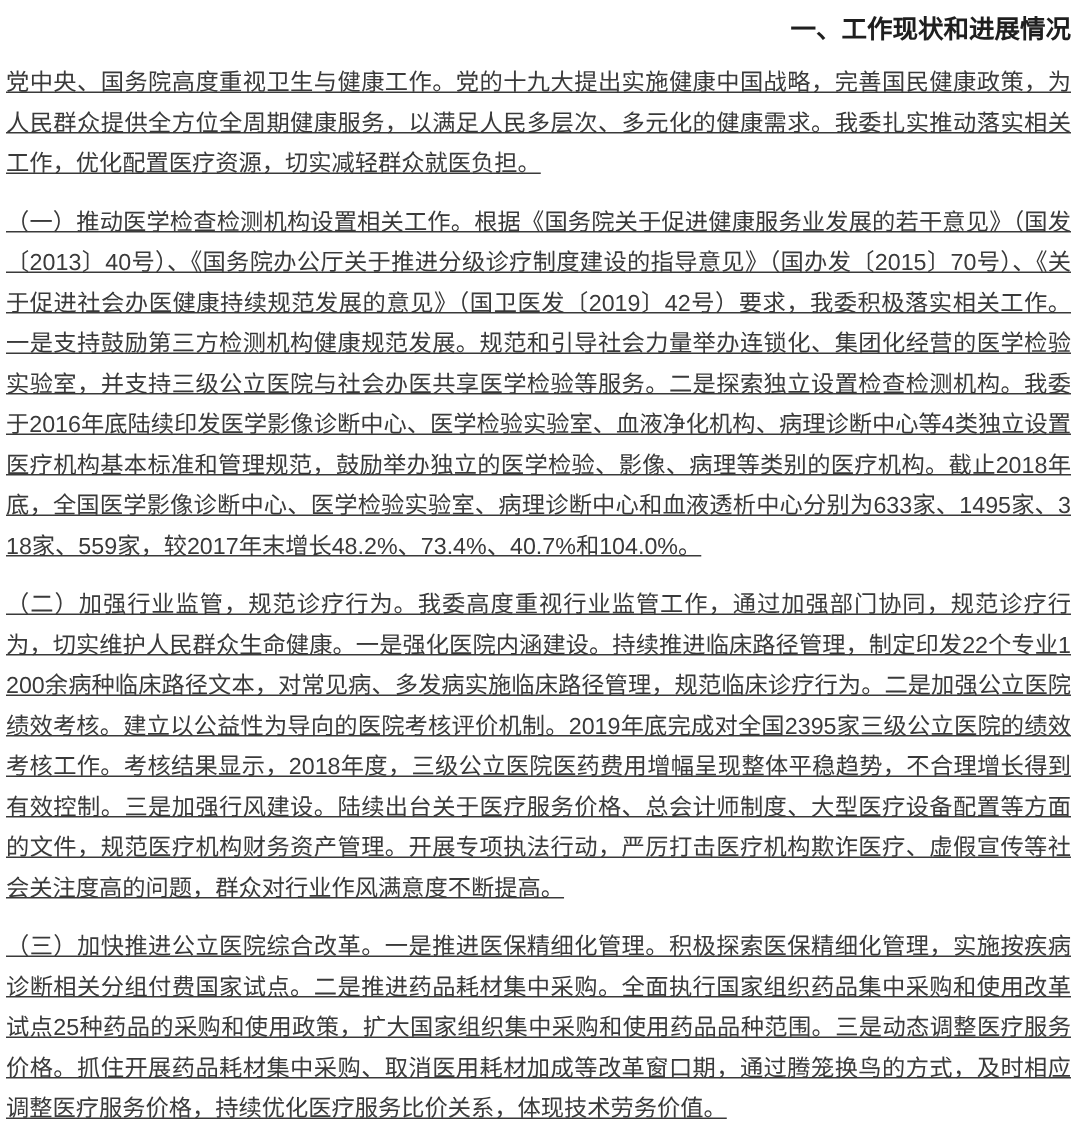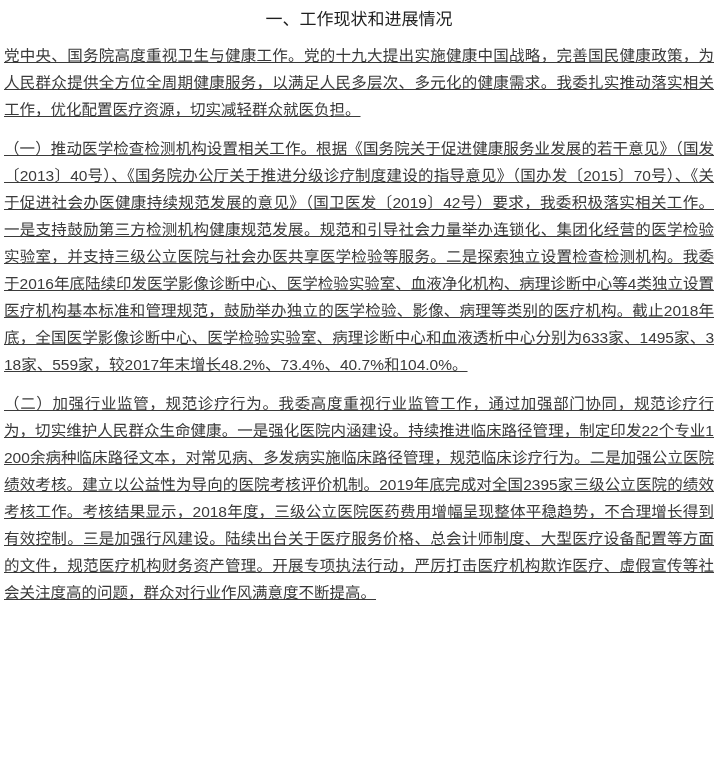--- a/index.html
+++ b/index.html
@@ -14,39 +14,40 @@
     font-family: "Liberation Sans", "DejaVu Sans", sans-serif;
   }
   .page {
     box-sizing: border-box;
     width: 718px;
     padding: 6px 4px 0 4px;
     color: #3a3a3a;
   }
   .heading {
     font-size: 17px;
-    font-weight: normal;
+    font-weight: bold;
     color: #1f1f1f;
     line-height: 24px;
     margin: 2px 0 10px 0;
-    text-align: center;
+    text-align: right;
   }
   .para {
     font-size: 15.5px;
     line-height: 27px;
     text-align: justify;
     text-justify: inter-ideograph;
     margin: 0 0 12px 0;
     word-break: break-all;
     text-decoration: underline;
   }
 </style>
 </head>
 <body>
 
 <div class="page">
   <div id="content">
       <h2 class="heading">一、工作现状和进展情况</h2>
       <p class="para">党中央、国务院高度重视卫生与健康工作。党的十九大提出实施健康中国战略，完善国民健康政策，为人民群众提供全方位全周期健康服务，以满足人民多层次、多元化的健康需求。我委扎实推动落实相关工作，优化配置医疗资源，切实减轻群众就医负担。</p>
       <p class="para">（一）推动医学检查检测机构设置相关工作。根据《国务院关于促进健康服务业发展的若干意见》（国发〔2013〕40号）、《国务院办公厅关于推进分级诊疗制度建设的指导意见》（国办发〔2015〕70号）、《关于促进社会办医健康持续规范发展的意见》（国卫医发〔2019〕42号）要求，我委积极落实相关工作。一是支持鼓励第三方检测机构健康规范发展。规范和引导社会力量举办连锁化、集团化经营的医学检验实验室，并支持三级公立医院与社会办医共享医学检验等服务。二是探索独立设置检查检测机构。我委于2016年底陆续印发医学影像诊断中心、医学检验实验室、血液净化机构、病理诊断中心等4类独立设置医疗机构基本标准和管理规范，鼓励举办独立的医学检验、影像、病理等类别的医疗机构。截止2018年底，全国医学影像诊断中心、医学检验实验室、病理诊断中心和血液透析中心分别为633家、1495家、318家、559家，较2017年末增长48.2%、73.4%、40.7%和104.0%。</p>
       <p class="para">（二）加强行业监管，规范诊疗行为。我委高度重视行业监管工作，通过加强部门协同，规范诊疗行为，切实维护人民群众生命健康。一是强化医院内涵建设。持续推进临床路径管理，制定印发22个专业1200余病种临床路径文本，对常见病、多发病实施临床路径管理，规范临床诊疗行为。二是加强公立医院绩效考核。建立以公益性为导向的医院考核评价机制。2019年底完成对全国2395家三级公立医院的绩效考核工作。考核结果显示，2018年度，三级公立医院医药费用增幅呈现整体平稳趋势，不合理增长得到有效控制。三是加强行风建设。陆续出台关于医疗服务价格、总会计师制度、大型医疗设备配置等方面的文件，规范医疗机构财务资产管理。开展专项执法行动，严厉打击医疗机构欺诈医疗、虚假宣传等社会关注度高的问题，群众对行业作风满意度不断提高。</p>
+      <p class="para">（三）加快推进公立医院综合改革。一是推进医保精细化管理。积极探索医保精细化管理，实施按疾病诊断相关分组付费国家试点。二是推进药品耗材集中采购。全面执行国家组织药品集中采购和使用改革试点25种药品的采购和使用政策，扩大国家组织集中采购和使用药品品种范围。三是动态调整医疗服务价格。抓住开展药品耗材集中采购、取消医用耗材加成等改革窗口期，通过腾笼换鸟的方式，及时相应调整医疗服务价格，持续优化医疗服务比价关系，体现技术劳务价值。</p>
     </div>
 </div>
 
 </body></html>

